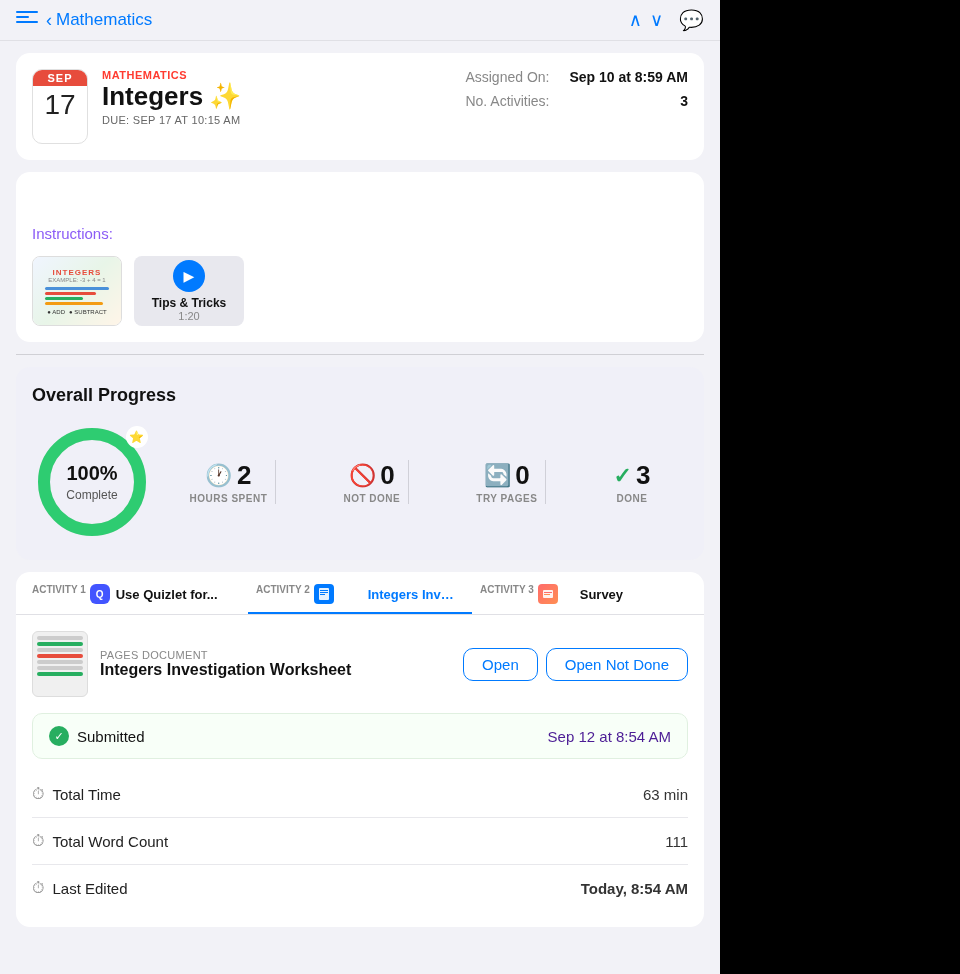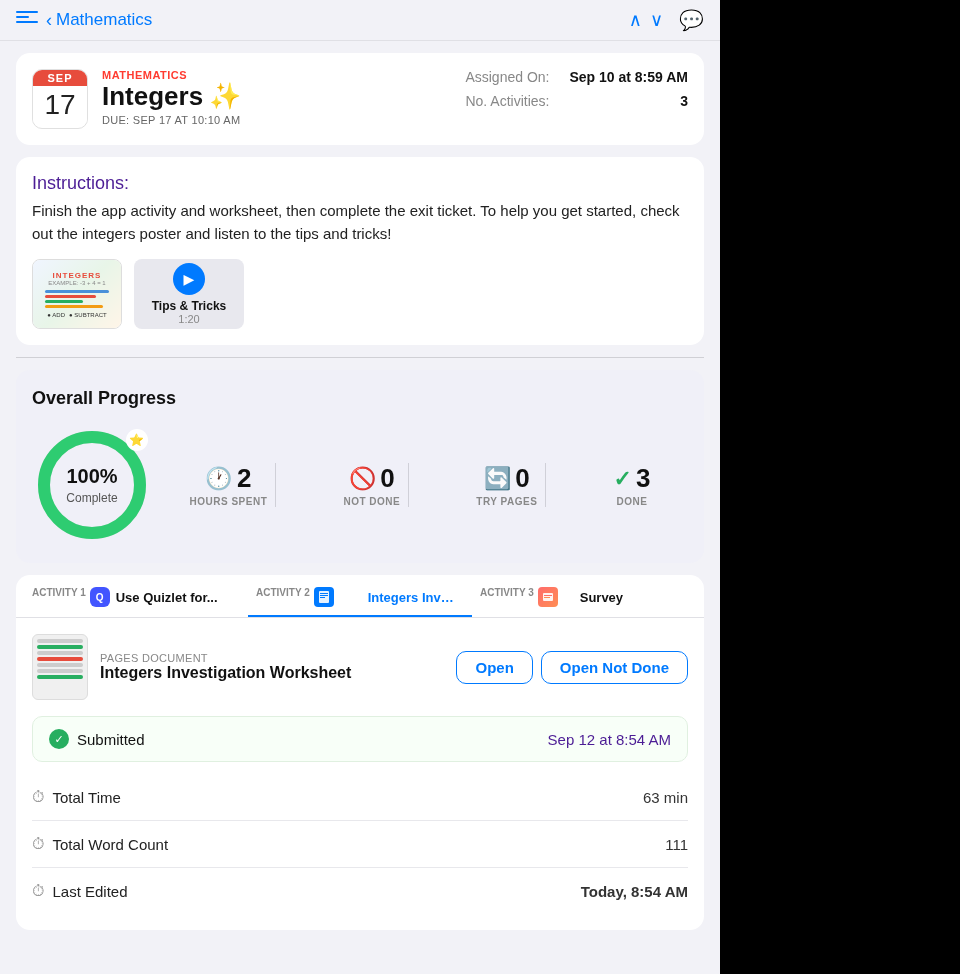--- a/index.html
+++ b/index.html
@@ -98,21 +98,21 @@
       align-items: flex-start;
       justify-content: space-between;
     }
     .assignment-left {
       display: flex;
       align-items: flex-start;
       gap: 14px;
     }
     .calendar-icon {
       width: 56px;
-      height: 60px;
+      height: 75px;
       border-radius: 10px;
       overflow: hidden;
       border: 1px solid #e0e0e0;
       flex-shrink: 0;
     }
     .cal-top {
       background: #e74c3c;
       color: #fff;
       text-align: center;
       font-size: 11px;
@@ -171,23 +171,24 @@
     }
 
     
     .instructions-section {
       background: #fff;
       margin: 0 16px 12px;
       border-radius: 14px;
       padding: 16px;
     }
     .instructions-label {
-      font-size: 18px;
-      color: #4c1d95;
+      font-size: 15px;
+      color: #8b5cf6;
       margin-bottom: 6px;
+      margin-top: 37px;
     }
     .instructions-text {
       font-size: 15px;
       color: #222;
       line-height: 1.5;
     }
     .attachments {
       display: flex;
       gap: 12px;
       margin-top: 14px;
@@ -468,21 +469,21 @@
       display: flex;
       gap: 8px;
     }
     .btn-outline {
       border: 1.5px solid #007aff;
       background: #fff;
       color: #007aff;
       border-radius: 10px;
       padding: 7px 18px;
       font-size: 15px;
-      font-weight: 700;
+      font-weight: 400;
       cursor: pointer;
     }
 
     
     .submitted-row {
       background: #f8fff8;
       border: 1px solid #e0f0e0;
       border-radius: 10px;
       padding: 12px 16px;
       display: flex;
@@ -581,38 +582,37 @@
         <div class="calendar-icon">
           <div class="cal-top">SEP</div>
           <div class="cal-bottom">17</div>
         </div>
         <div class="assignment-info">
           <div class="math-label">MATHEMATICS</div>
           <div class="assignment-title">
             <span>Integers</span>
             <span>✨</span>
           </div>
-          <div class="due-date">DUE: SEP 17 AT 10:10 AM</div>
+          <div class="due-date">DUE: SEP 17 AT 10:15 AM</div>
         </div>
       </div>
       <div class="assignment-meta">
         <div class="meta-row">
           <span class="meta-label">Assigned On:</span>
           <span class="meta-value">Sep 10 at 8:59 AM</span>
         </div>
         <div class="meta-row">
           <span class="meta-label">No. Activities:</span>
           <span class="meta-value">3</span>
         </div>
       </div>
     </div>
 
     <div class="instructions-section">
       <div class="instructions-label">Instructions:</div>
-      <div class="instructions-text">Finish the app activity and worksheet, then complete the exit ticket. To help you get started, check out the integers poster and listen to the tips and tricks!</div>
       <div class="attachments">
 
         <div class="attachment-poster">
           <div class="poster-img">
             <div class="poster-title">INTEGERS</div>
             <div class="poster-subtitle">EXAMPLE: -3 + 4 = 1</div>
             <div style="margin-top:4px; display:flex; flex-direction:column; gap:2px; width:80%;">
               <div style="height:3px; background:#4a90d9; border-radius:2px;"></div>
               <div style="height:3px; background:#e74c3c; border-radius:2px; width:80%;"></div>
               <div style="height:3px; background:#27ae60; border-radius:2px; width:60%;"></div>

